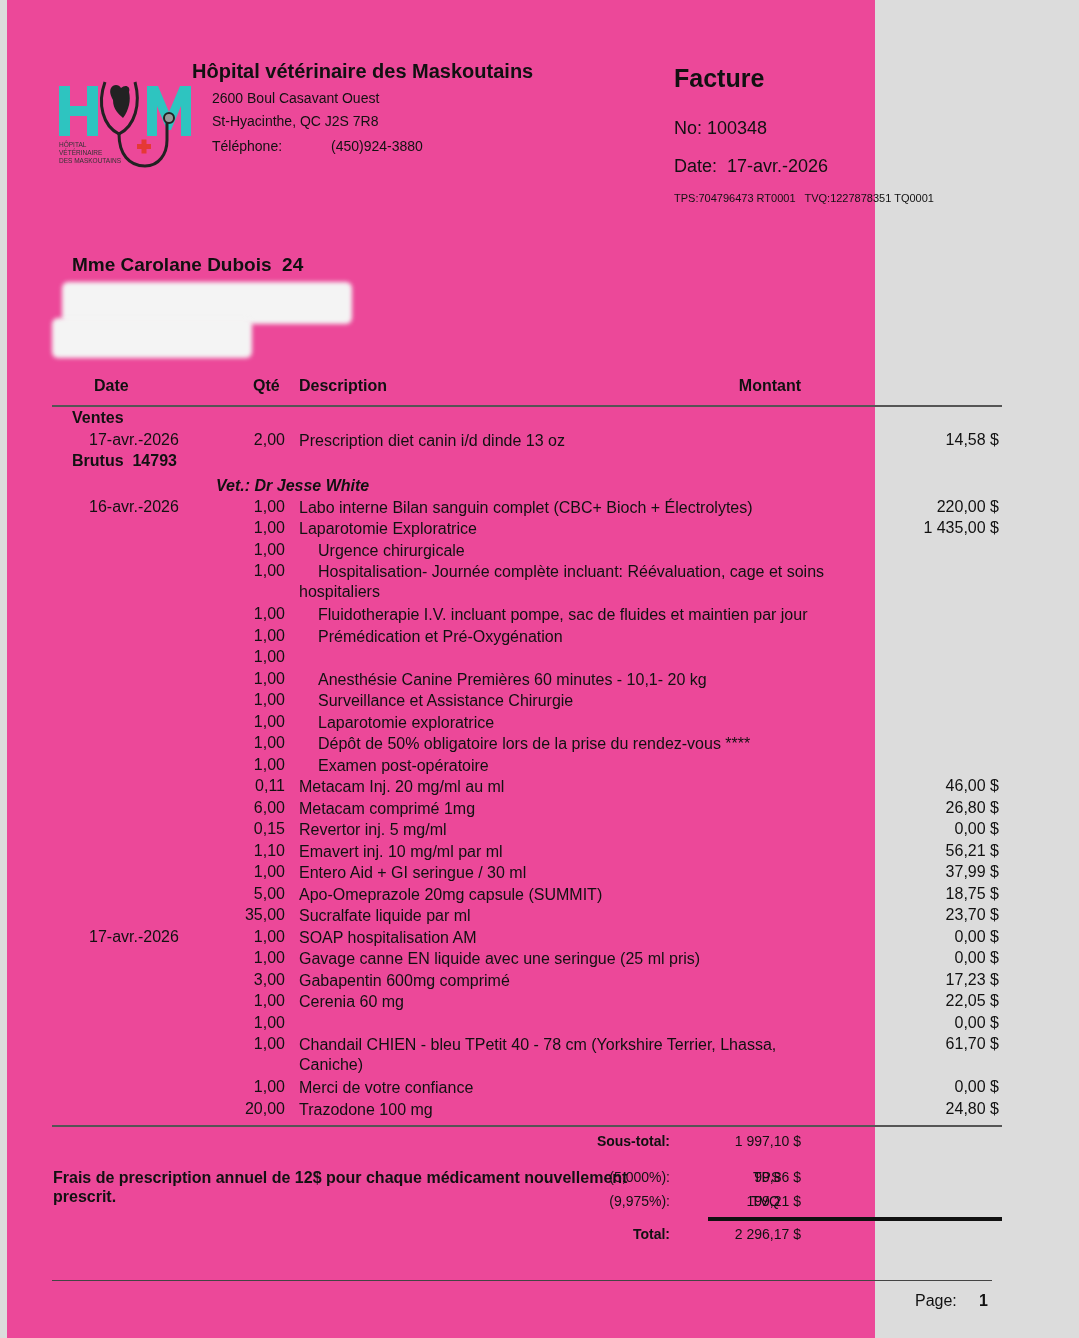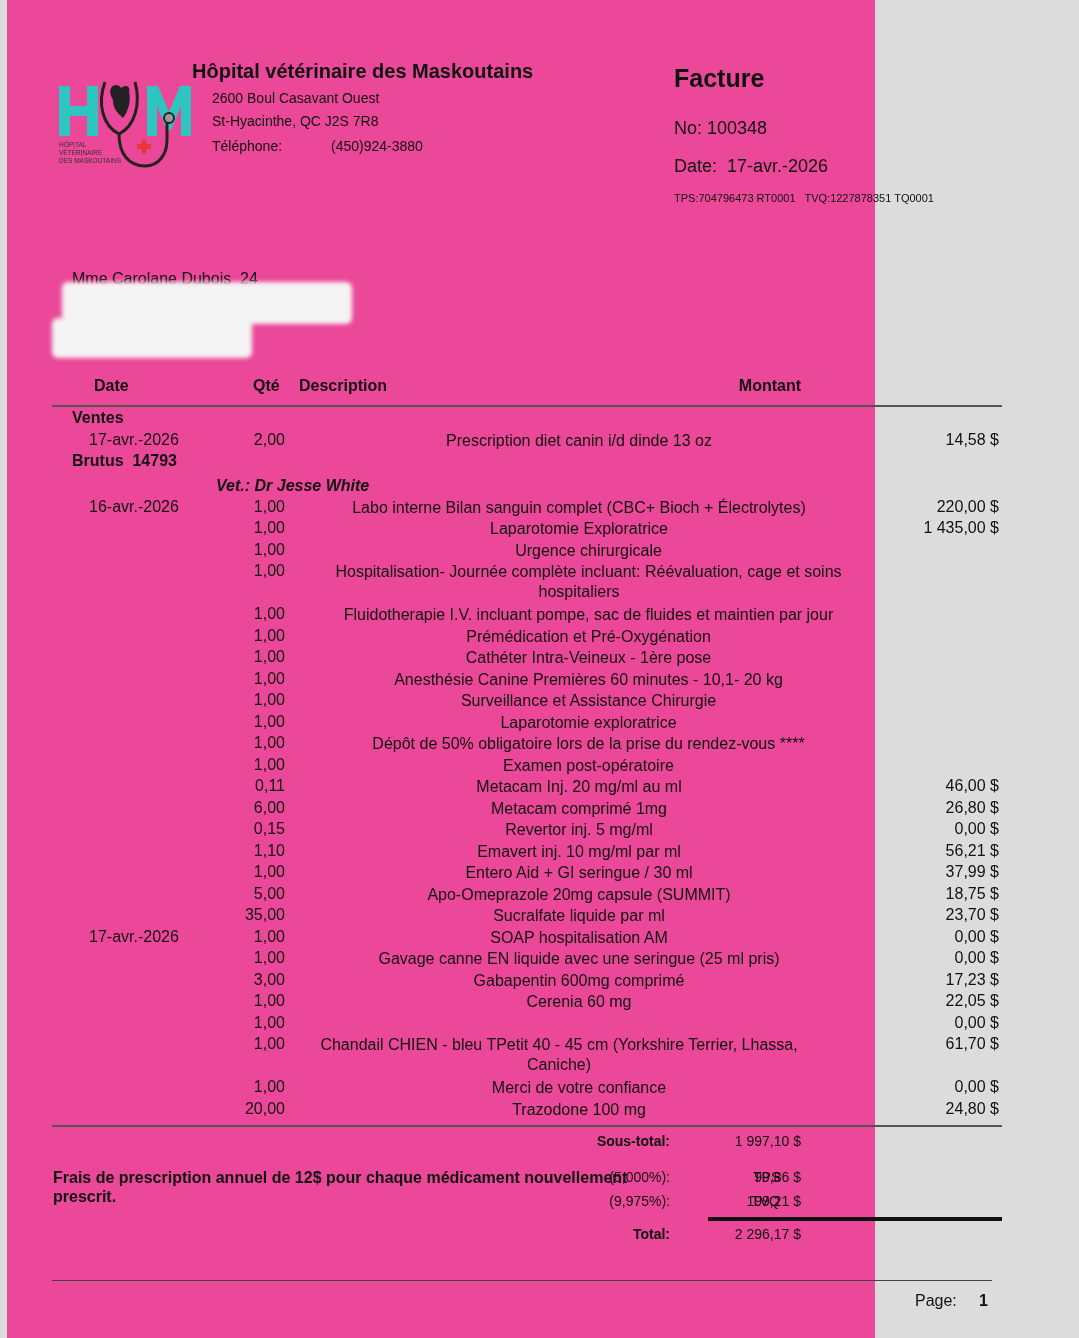--- a/index.html
+++ b/index.html
@@ -14,30 +14,30 @@
     background: #ec4899;
   }
   .abs { position: absolute; white-space: nowrap; }
   .logo { position: absolute; left: 50px; top: 74px; width: 140px; height: 100px; }
   .clinic-name { left: 185px; top: 60px; font-size: 20px; font-weight: bold; }
   .clinic-line { left: 185px; font-size: 14px; margin-left: 20px; }
   .invoice-title { left: 667px; top: 64px; font-size: 25px; font-weight: bold; }
   .invoice-no { left: 667px; top: 118px; font-size: 18px; }
   .invoice-date { left: 667px; top: 156px; font-size: 18px; }
   .tax-ids { left: 667px; top: 192px; font-size: 11px; }
-  .client { left: 65px; top: 270px; font-size: 16px; font-weight: normal; }
+  .client { left: 65px; top: 254px; font-size: 19px; font-weight: bold; }
   .redact { position: absolute; background: #f4f4f4; border-radius: 6px; filter: blur(2px); }
   .th { top: 377px; font-size: 16px; font-weight: bold; }
   .rule { position: absolute; left: 45px; height: 0; }
   .rows { position: absolute; left: 0; top: 408px; width: 1066px; }
   .row { position: relative; height: 21.5px; font-size: 16px; }
   .row.tall { height: 43px; }
   .row .date { position: absolute; left: 82px; top: 1px; }
   .row .qty { position: absolute; right: 788px; top: 1px; text-align: center; }
-  .row .desc { position: absolute; left: 292px; top: 1px; width: 560px; white-space: normal; line-height: 20px; text-align: center; }
+  .row .desc { position: absolute; left: 292px; top: 1px; width: 560px; white-space: normal; line-height: 20px; }
   .row .desc.sub { text-indent: 19px; }
   .row .amt { position: absolute; right: 74px; top: 1px; text-align: right; }
   .row .section { position: absolute; left: 65px; top: 1px; font-weight: bold; }
   .row .vet { position: absolute; left: 209px; top: 4px; font-style: italic; font-weight: bold; }
   .sum-label { font-size: 14px; }
   .footer-note { left: 46px; top: 1168px; font-size: 16px; font-weight: bold; white-space: normal; width: 640px; line-height: 19px; }
   .page-label { left: 908px; top: 1292px; font-size: 16px; }
   .page-num { left: 972px; top: 1292px; font-size: 16px; font-weight: bold; }
 </style>
 </head>
@@ -134,21 +134,20 @@
     <div class="row">
         <span class="qty">1,00</span>
         <span class="desc sub">Fluidotherapie I.V.  incluant pompe, sac de fluides et maintien par jour</span>
       </div>
     <div class="row">
         <span class="qty">1,00</span>
         <span class="desc sub">Prémédication et Pré-Oxygénation</span>
       </div>
     <div class="row">
         <span class="qty">1,00</span>
-        <span class="desc sub">Cathéter Intra-Veineux - 1ère pose</span>
       </div>
     <div class="row">
         <span class="qty">1,00</span>
         <span class="desc sub">Anesthésie Canine Premières 60 minutes - 10,1- 20 kg</span>
       </div>
     <div class="row">
         <span class="qty">1,00</span>
         <span class="desc sub">Surveillance et Assistance Chirurgie</span>
       </div>
     <div class="row">
@@ -218,21 +217,21 @@
         <span class="qty">1,00</span>
         <span class="desc">Cerenia 60 mg</span>
         <span class="amt">22,05 $</span>
       </div>
     <div class="row">
         <span class="qty">1,00</span>
         <span class="amt">0,00 $</span>
       </div>
     <div class="row tall">
         <span class="qty">1,00</span>
-        <span class="desc" style="width:520px">Chandail CHIEN - bleu TPetit 40 - 45 cm (Yorkshire Terrier, Lhassa, Caniche)</span>
+        <span class="desc" style="width:520px">Chandail CHIEN - bleu TPetit 40 - 78 cm (Yorkshire Terrier, Lhassa, Caniche)</span>
         <span class="amt">61,70 $</span>
       </div>
     <div class="row">
         <span class="qty">1,00</span>
         <span class="desc">Merci de votre confiance</span>
         <span class="amt">0,00 $</span>
       </div>
     <div class="row">
         <span class="qty">20,00</span>
         <span class="desc">Trazodone 100 mg</span>

